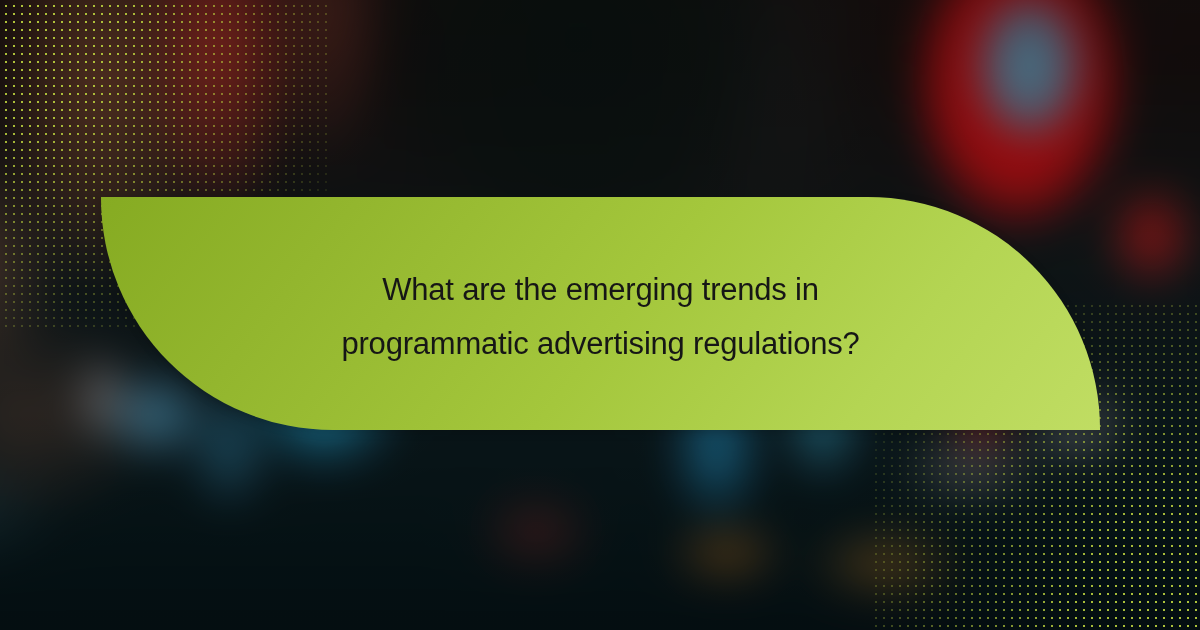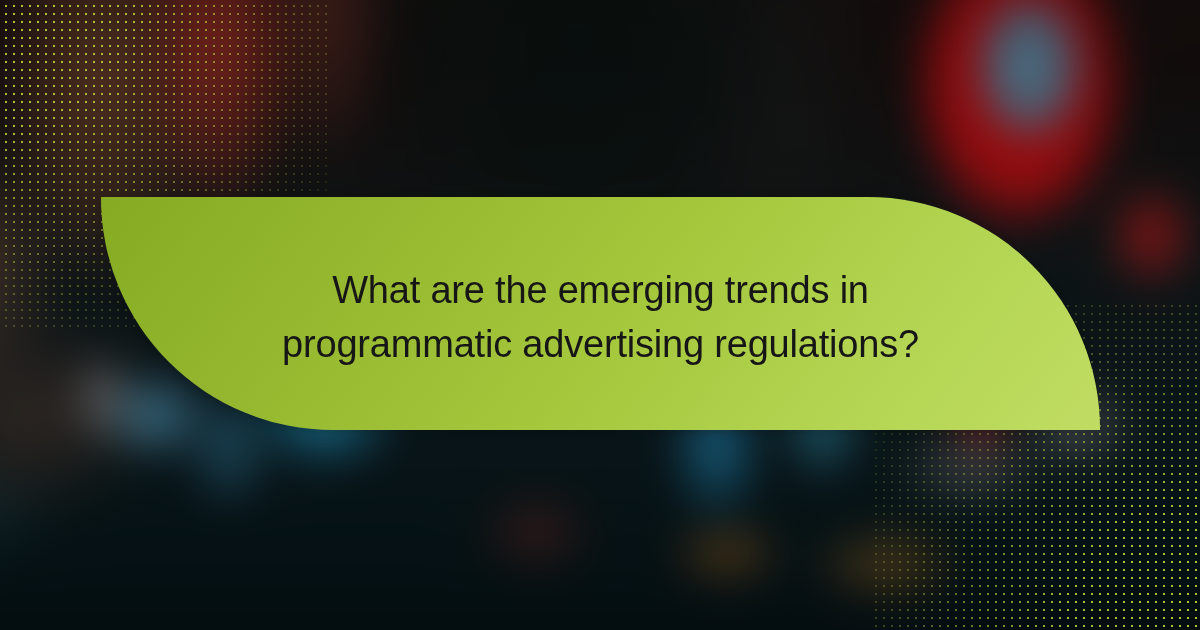--- a/index.html
+++ b/index.html
@@ -95,21 +95,21 @@
     box-shadow: 0 2px 10px rgba(0,0,0,0.18);
     display: flex;
     align-items: center;
     justify-content: center;
     overflow: hidden;
   }
   .card-text {
     width: 720px;
     text-align: center;
     color: #161616;
-    font-size: 38px;
+    font-size: 31px;
     line-height: 54px;
     font-weight: 400;
     letter-spacing: -0.2px;
     white-space: pre-line;
     margin-top: 6px;
   }
 </style>
 </head>
 <body>
 

